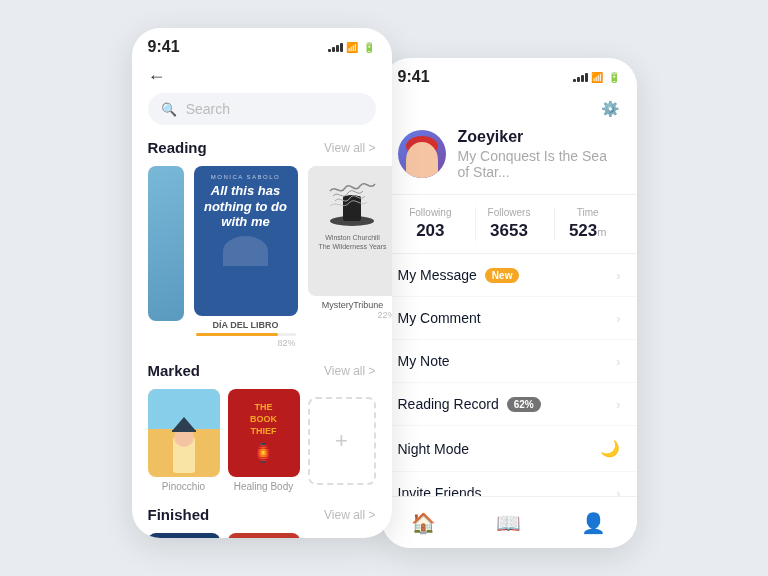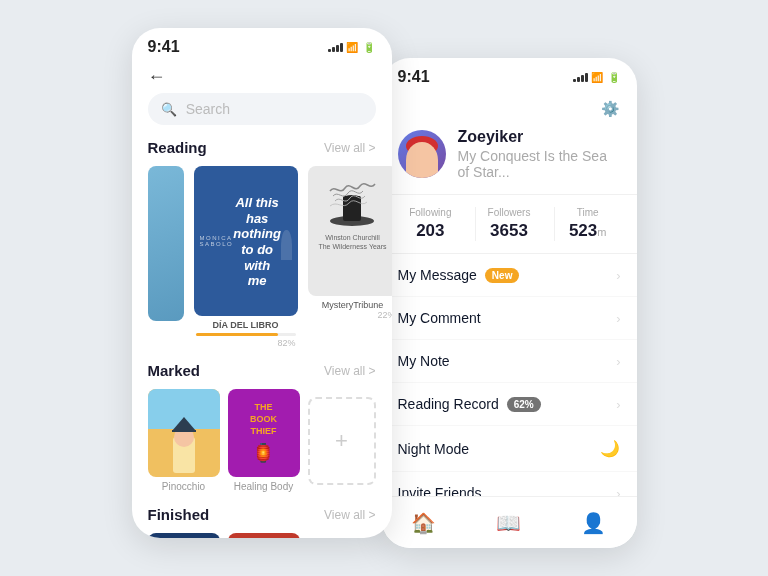--- a/index.html
+++ b/index.html
@@ -266,21 +266,21 @@
     <div class="section-header">
       <span class="section-title">Reading</span>
       <span class="view-all">View all &gt;</span>
     </div>
 
     <div style="display:flex; gap:10px; padding:0 16px; align-items:flex-start;">
 
       <div style="width:36px; height:155px; background:linear-gradient(160deg,#7ab8d8,#5a9abf); border-radius:8px; flex-shrink:0;"></div>
 
       <div style="flex-shrink:0;">
-        <div style="width:104px; height:150px; border-radius:8px; overflow:hidden; background:#2d5a9b; display:flex; flex-direction:row; align-items:center; justify-content:flex-start; padding:8px 6px 6px; position:relative;">
+        <div style="width:104px; height:150px; border-radius:8px; overflow:hidden; background:#2d5a9b; display:flex; flex-direction:column; align-items:center; justify-content:flex-start; padding:8px 6px 6px; position:relative;">
           <div style="font-size:6px; color:rgba(255,255,255,0.65); letter-spacing:1.5px; text-transform:uppercase; margin-bottom:3px;">MONICA SABOLO</div>
           <div style="font-size:13px; font-weight:900; color:#fff; text-align:center; line-height:1.2; font-style:italic;">All this has nothing to do with me</div>
           <div style="width:45px; height:30px; background:rgba(255,255,255,0.15); border-radius:50% 50% 0 0; margin-top:6px;"></div>
         </div>
         <div style="padding:0 2px; margin-top:4px;">
           <div style="font-size:9px; color:#555; font-weight:600; text-align:center; margin-bottom:3px;">DÍA DEL LIBRO</div>
           <div style="background:#eee; border-radius:4px; height:3px; position:relative;">
             <div style="background:#f5a623; border-radius:4px; height:3px; width:82%;"></div>
           </div>
           <div style="font-size:9px; color:#bbb; text-align:right; margin-top:2px;">82%</div>
@@ -325,21 +325,21 @@
             <div style="position:absolute; top:10px; left:50%; transform:translateX(-50%); width:20px; height:20px; background:#f5c5a3; border-radius:50%;"></div>
 
             <div style="position:absolute; top:0px; left:50%; transform:translateX(-50%); width:0; height:0; border-left:12px solid transparent; border-right:12px solid transparent; border-bottom:14px solid #2c3e50;"></div>
             <div style="position:absolute; top:13px; left:50%; transform:translateX(-50%); width:24px; height:2px; background:#2c3e50;"></div>
           </div>
         </div>
         <div style="font-size:10px; color:#999; text-align:center; margin-top:4px;">Pinocchio</div>
       </div>
 
       <div>
-        <div style="width:72px; height:88px; border-radius:8px; background:#a21caf; overflow:hidden; display:flex; flex-direction:column; align-items:center; justify-content:center; position:relative;">
+        <div style="width:72px; height:88px; border-radius:8px; background:#b91c1c; overflow:hidden; display:flex; flex-direction:column; align-items:center; justify-content:center; position:relative;">
           <div style="font-size:9px; color:#f5a623; font-weight:700; text-align:center; line-height:1.3; margin-bottom:4px;">THE<br>BOOK<br>THIEF</div>
           <div style="font-size:18px;">🏮</div>
         </div>
         <div style="font-size:10px; color:#999; text-align:center; margin-top:4px;">Healing Body</div>
       </div>
 
       <div class="add-book-btn">
         <span>+</span>
       </div>
     </div>

